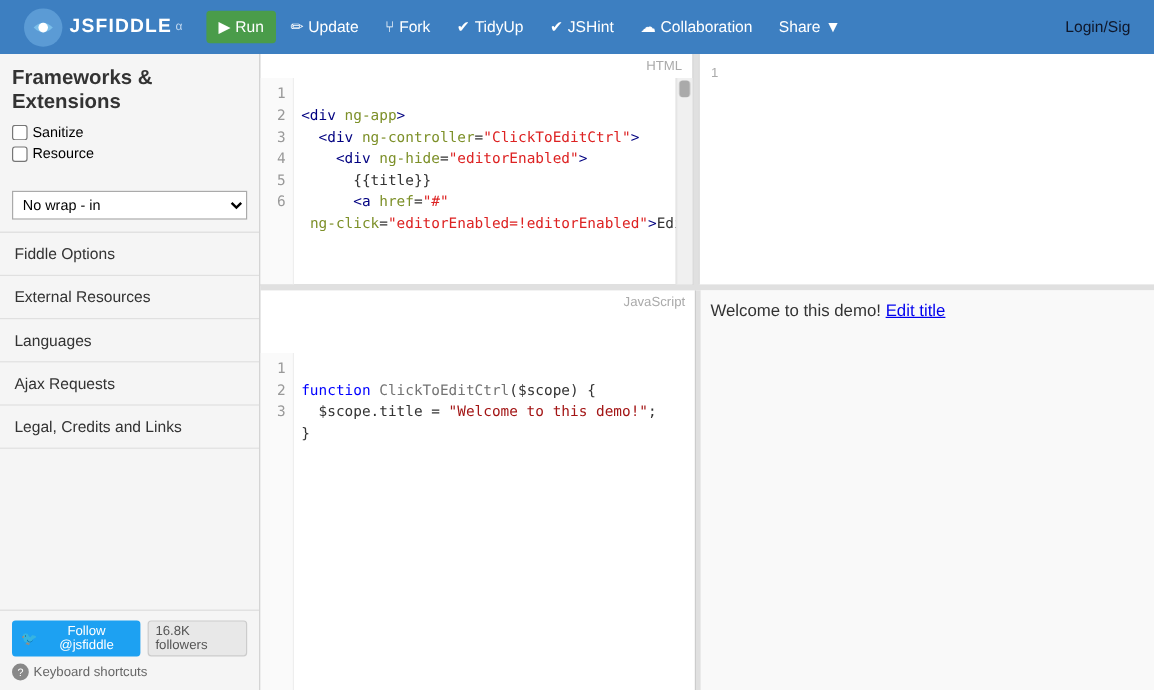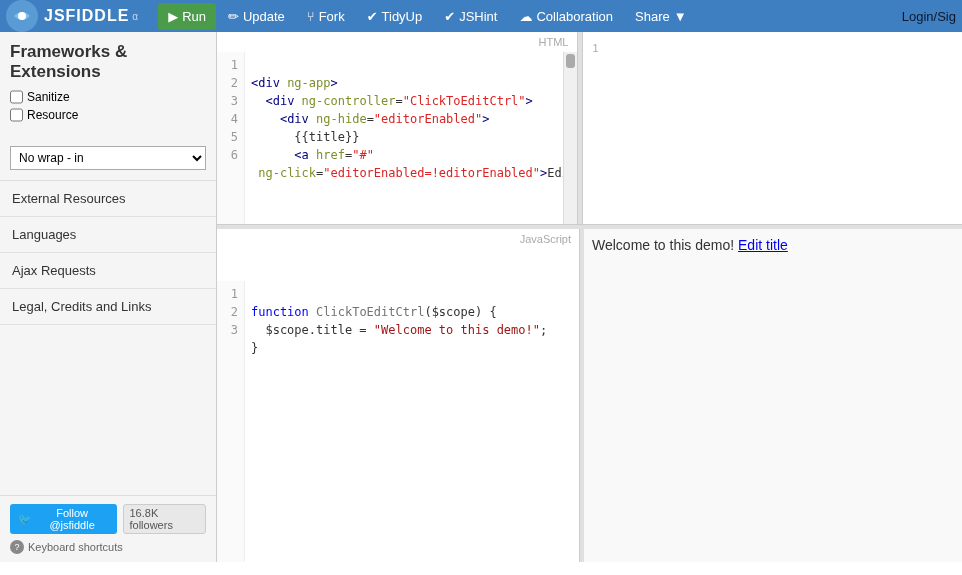--- a/index.html
+++ b/index.html
@@ -1,24 +1,24 @@
 <!DOCTYPE html>
 <html><head>
   <meta charset="utf-8">
   <style>
     * { box-sizing: border-box; margin: 0; padding: 0; }
     body { font-family: Arial, sans-serif; font-size: 13px; background: #fff; overflow: hidden; width: 962px; height: 575px; }
 
     
     .navbar {
       background: #3d7fc1;
-      height: 32px;
-      display: flex;
-      align-items: center;
-      padding: 0 6px;
+      height: 45px;
+      display: flex;
+      align-items: center;
+      padding: 0 20px;
       color: #fff;
     }
     .navbar-brand {
       display: flex;
       align-items: center;
       margin-right: 20px;
     }
     .navbar-brand .logo {
       width: 32px;
       height: 32px;
@@ -99,20 +99,21 @@
       width: 100%;
       padding: 3px 4px;
       font-size: 12px;
       border: 1px solid #aaa;
       background: #fff;
       cursor: pointer;
       margin-bottom: 8px;
     }
     .checkbox-row {
       display: flex;
+      align-items: center;
       gap: 4px;
       font-size: 12px;
       margin-bottom: 4px;
     }
     .checkbox-row input[type="checkbox"] {
       cursor: pointer;
     }
     .sidebar-select2 {
       width: 100%;
       padding: 3px 4px;
@@ -365,20 +366,23 @@
         <input type="checkbox" id="cb-sanitize" style="">
         <label for="cb-sanitize">Sanitize</label>
       </div>
       <div class="checkbox-row">
         <input type="checkbox" id="cb-resource" style="">
         <label for="cb-resource">Resource</label>
       </div>
       <select class="sidebar-select2"><option>No wrap - in </option></select>
     </div>
 
+    <div class="sidebar-nav-item">
+      <span>Fiddle Options</span>
+    </div>
     <div class="sidebar-nav-item">
       <span>External Resources</span>
     </div>
     <div class="sidebar-nav-item">
       <span>Languages</span>
     </div>
     <div class="sidebar-nav-item">
       <span>Ajax Requests</span>
     </div>
     <div class="sidebar-nav-item">

